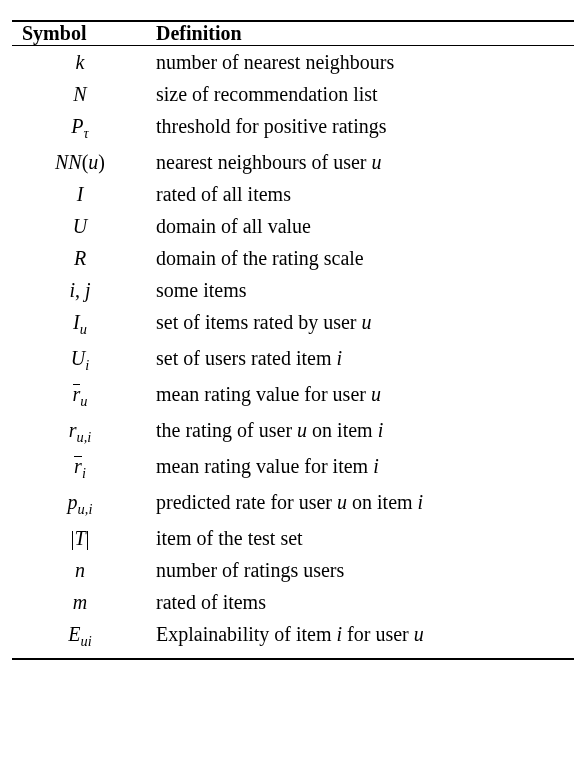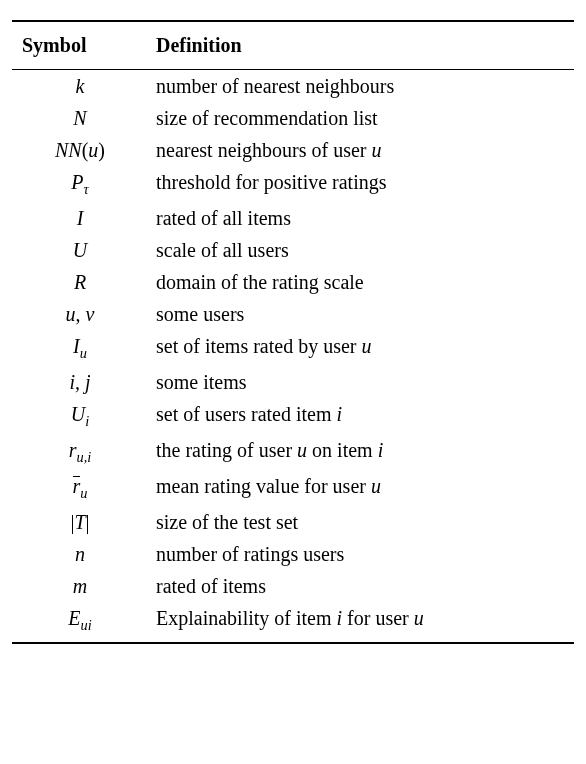--- a/index.html
+++ b/index.html
@@ -12,21 +12,21 @@
     width: 586px;
     box-sizing: border-box;
   }
   table {
     border-collapse: collapse;
     width: 100%;
   }
   thead tr th {
     border-top: 2px solid #000;
     border-bottom: 1.2px solid #000;
-    padding: 12px 8px;
+    padding: 0 8px;
     text-align: left;
     font-weight: bold;
   }
   thead tr th:first-child {
     text-align: left;
     padding-left: 10px;
   }
   tbody tr td {
     padding: 4.5px 8px;
     vertical-align: baseline;
@@ -73,66 +73,70 @@
   <tbody id="tbody">
   <tr>
         <td class="sym">k</td>
         <td class="def">number of nearest neighbours</td>
       </tr>
       <tr>
         <td class="sym">N</td>
         <td class="def">size of recommendation list</td>
       </tr>
       <tr>
+        <td class="sym">P<span class="sub">τ</span></td>
+        <td class="def">threshold for positive ratings</td>
+      </tr>
+      <tr>
         <td class="sym">NN<span class="rm">(</span>u<span class="rm">)</span></td>
         <td class="def">nearest neighbours of user <span class="it">u</span></td>
-      </tr>
-      <tr>
-        <td class="sym">P<span class="sub">τ</span></td>
-        <td class="def">threshold for positive ratings</td>
       </tr>
       <tr>
         <td class="sym">I</td>
         <td class="def">rated of all items</td>
       </tr>
       <tr>
         <td class="sym">U</td>
-        <td class="def">scale of all users</td>
+        <td class="def">domain of all value</td>
       </tr>
       <tr>
         <td class="sym">R</td>
         <td class="def">domain of the rating scale</td>
       </tr>
       <tr>
-        <td class="sym">u<span class="rm">,</span>&nbsp;v</td>
-        <td class="def">some users</td>
+        <td class="sym">i<span class="rm">,</span>&nbsp;j</td>
+        <td class="def">some items</td>
       </tr>
       <tr>
         <td class="sym">I<span class="sub">u</span></td>
         <td class="def">set of items rated by user <span class="it">u</span></td>
       </tr>
       <tr>
-        <td class="sym">i<span class="rm">,</span>&nbsp;j</td>
-        <td class="def">some items</td>
+        <td class="sym">U<span class="sub">i</span></td>
+        <td class="def">set of users rated item <span class="it">i</span></td>
       </tr>
       <tr>
-        <td class="sym">U<span class="sub">i</span></td>
-        <td class="def">set of users rated item <span class="it">i</span></td>
+        <td class="sym"><span class="bar">r</span><span class="sub">u</span></td>
+        <td class="def">mean rating value for user <span class="it">u</span></td>
       </tr>
       <tr>
         <td class="sym">r<span class="sub">u,i</span></td>
         <td class="def">the rating of user <span class="it">u</span> on item <span class="it">i</span></td>
       </tr>
       <tr>
-        <td class="sym"><span class="bar">r</span><span class="sub">u</span></td>
-        <td class="def">mean rating value for user <span class="it">u</span></td>
+        <td class="sym"><span class="bar">r</span><span class="sub">i</span></td>
+        <td class="def">mean rating value for item <span class="it">i</span></td>
+      </tr>
+      <tr>
+        <td class="sym">p<span class="sub">u,i</span></td>
+        <td class="def">predicted rate for user <span class="it">u</span> on item <span class="it">i</span></td>
       </tr>
       <tr>
         <td class="sym"><span class="rm">|</span>T<span class="rm">|</span></td>
-        <td class="def">size of the test set</td>
+        <td class="def">item of the test set</td>
       </tr>
       <tr>
         <td class="sym">n</td>
         <td class="def">number of ratings users</td>
       </tr>
       <tr>
         <td class="sym">m</td>
         <td class="def">rated of items</td>
       </tr>
       <tr>

